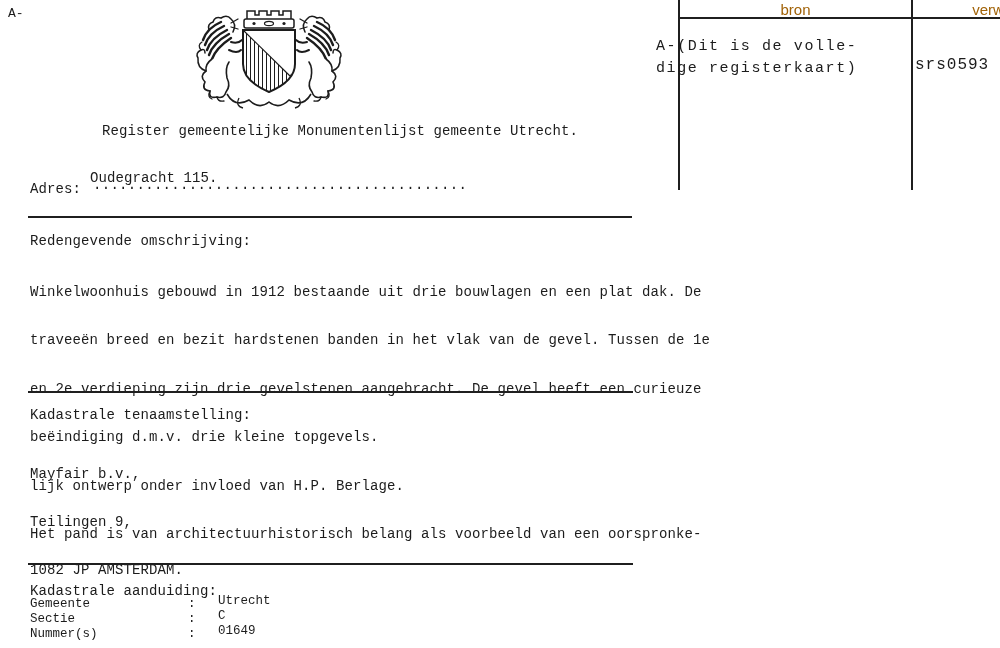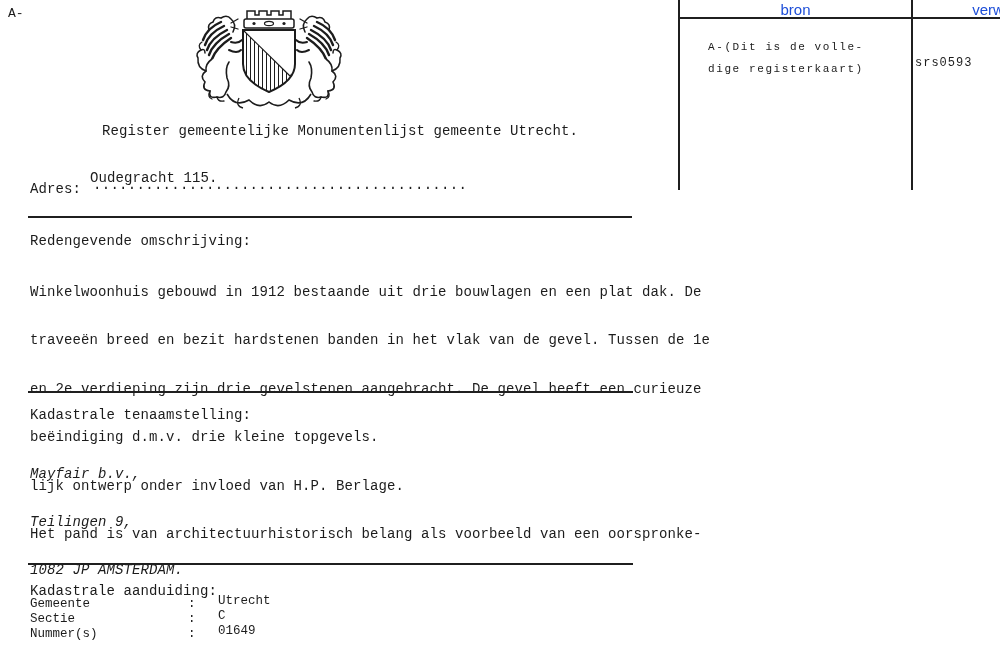--- a/index.html
+++ b/index.html
@@ -29,44 +29,44 @@
   .rule { height: 2px; background: #1f1f1f; }
   .rule-1 { left: 28px; top: 216px; width: 604px; }
   .rule-2 { left: 28px; top: 391px; width: 605px; }
   .rule-3 { left: 28px; top: 563px; width: 605px; }
 
   .heading-omschrijving { left: 30px; top: 233px; }
   .paragraph { left: 30px; top: 252px; width: 620px; }
   .paragraph .line { line-height: 16.4px; white-space: pre; }
 
   .heading-tenaamstelling { left: 30px; top: 407px; }
-  .address-block { left: 30px; top: 434px; font-style: italic; }
+  .address-block { left: 30px; top: 434px; }
   .address-block .line { line-height: 16px; white-space: pre; }
 
   .heading-aanduiding { left: 30px; top: 583px; }
   .kv-rows { left: 30px; top: 597px; width: 420px; }
   .kv-row { display: flex; height: 15.2px; font-size: 12.5px; }
   .kv-label { width: 158px; }
   .kv-sep { width: 20px; }
   .kv-value { position: relative; top: -3px; margin-left: 10px; }
 
   
   .tbl-vline { width: 2px; background: #1f1f1f; top: 0; height: 190px; }
   .tbl-vline-left { left: 678px; }
   .tbl-vline-mid  { left: 911px; }
   .tbl-hline { left: 678px; top: 17px; width: 322px; height: 2px; background: #1f1f1f; }
   .tbl-header {
     font-family: "Liberation Sans", "DejaVu Sans", sans-serif;
-    font-size: 15px; top: 1px; text-align: center; color: #1d4ed8;
+    font-size: 15px; top: 1px; text-align: center; color: #a16207;
   }
   .tbl-header-bron     { left: 680px; width: 231px; }
   .tbl-header-verwerkt { left: 913px; width: 87px; padding-left: 44px; }
-  .tbl-bron-cell { left: 708px; top: 36px; font-size: 11px; letter-spacing: 1.6px; }
+  .tbl-bron-cell { left: 656px; top: 36px; font-size: 15px; letter-spacing: 1.6px; }
   .tbl-bron-cell .line { line-height: 22px; white-space: pre; }
-  .tbl-verwerkt-cell { left: 915px; top: 56px; font-size: 12px; letter-spacing: 1px; }
+  .tbl-verwerkt-cell { left: 915px; top: 56px; font-size: 16px; letter-spacing: 1px; }
 </style>
 </head>
 <body>
 
 <div class="page">
 
   <div class="abs corner-mark mono">A-</div>
 
   <div class="abs emblem">
     <svg width="152" height="106" viewBox="0 0 152 106" xmlns="http://www.w3.org/2000/svg">

